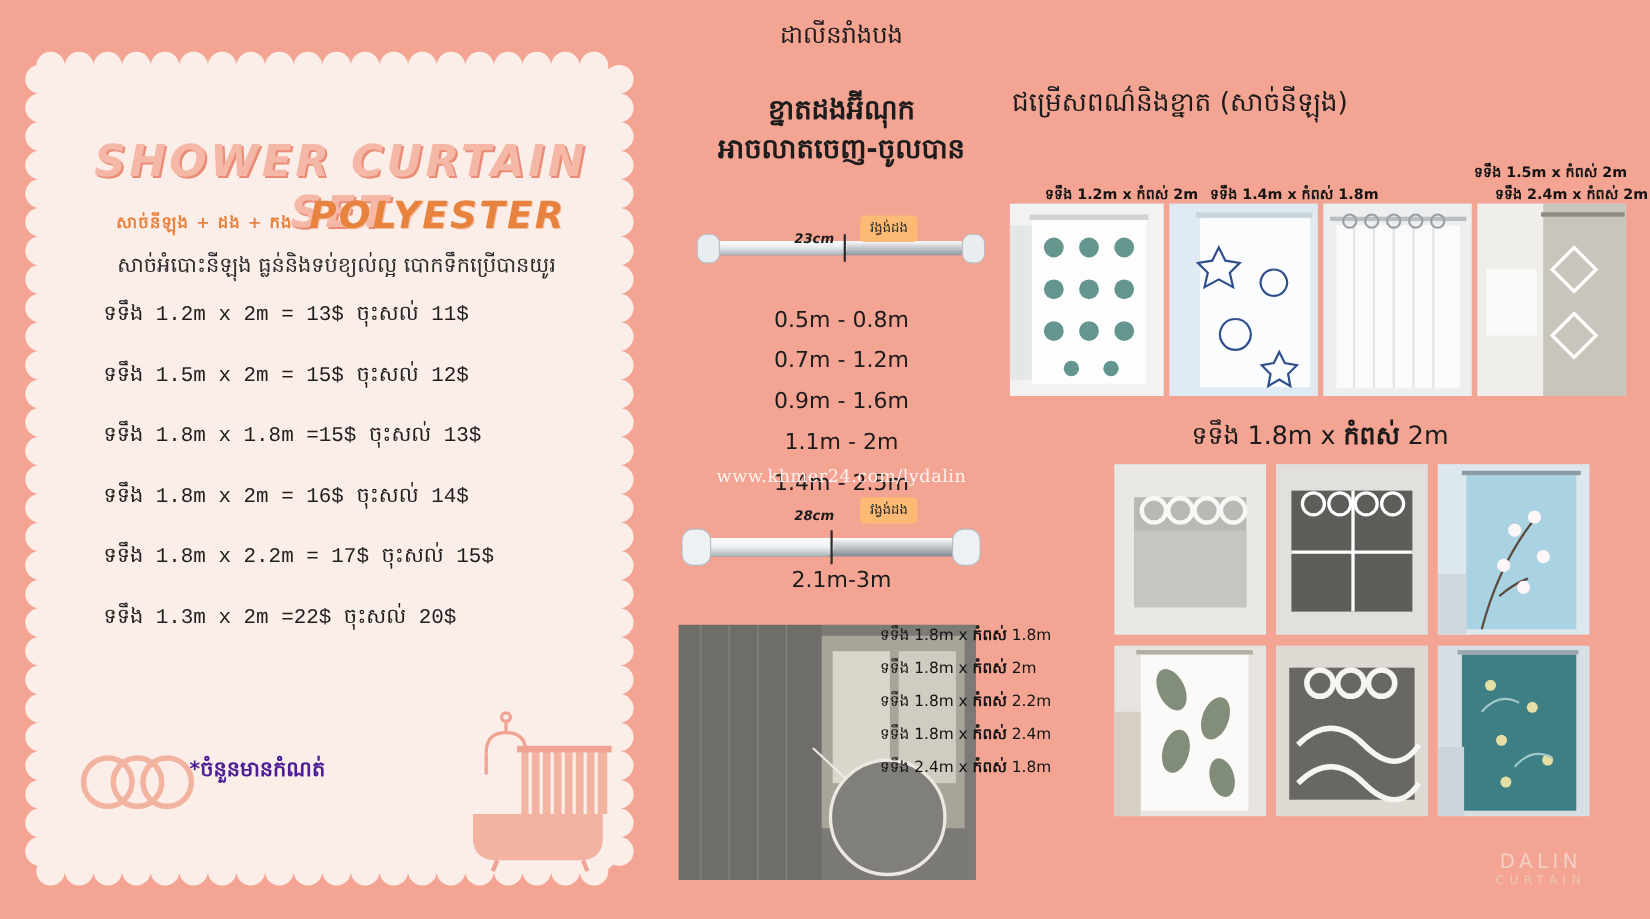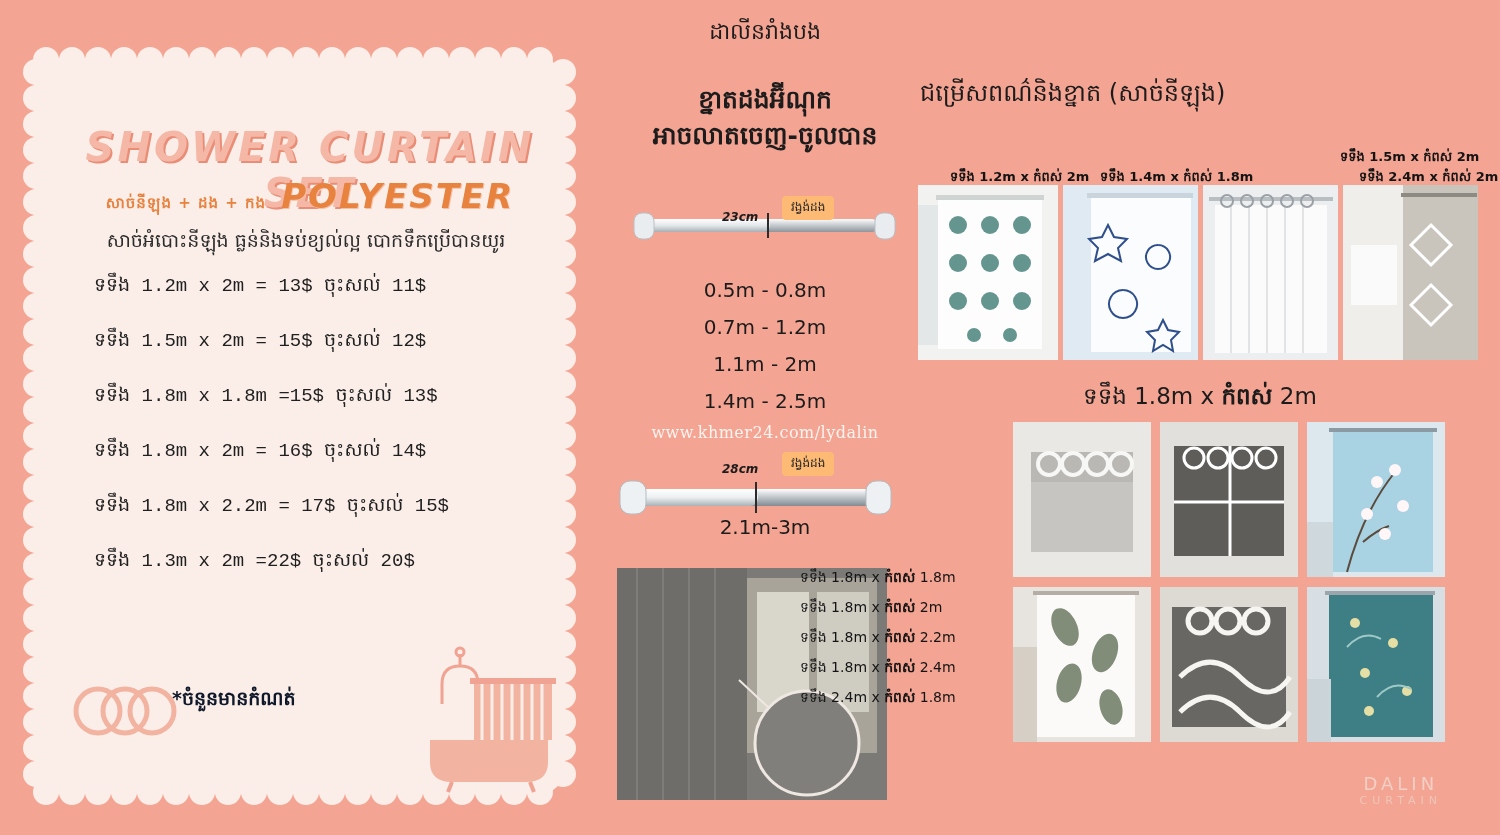--- a/index.html
+++ b/index.html
@@ -40,21 +40,21 @@
     font-size:19px;color:#2b2b2b;
   }
   .price-list{
     position:absolute;left:72px;top:226px;width:480px;font-family:Liberation Mono, monospace;
   }
   .price-list .row{
     font-size:19px;color:#1f1f1f;margin-bottom:27px;white-space:nowrap;
   }
   .note{
     position:absolute;left:150px;top:640px;
-    font-size:19px;color:#0f172a;font-weight:bold;
+    font-size:19px;color:#4c1d95;font-weight:bold;
   }
   .rings{position:absolute;left:48px;top:630px;}
 
   
   .tub{position:absolute;left:390px;top:598px;}
 
   
   .mid-title{
     position:absolute;left:600px;top:18px;width:330px;text-align:center;
     font-size:22px;color:#1c1c1c;
@@ -311,20 +311,21 @@
       <rect x="243" y="8" width="20" height="26" rx="8" fill="#e9edf0" stroke="#b9c0c5"></rect>
       <line x1="136" y1="8" x2="136" y2="33" stroke="#2b2b2b" stroke-width="2"></line>
     </svg>
   </div>
   <div class="meas" style="left:722px;top:210px;">23cm</div>
   <div class="rod-badge" style="left:782px;top:196px;">វង្វង់ដង</div>
 
   <div class="size-list-1">
     <div>0.5m - 0.8m</div>
     <div>0.7m - 1.2m</div>
+    <div>0.9m - 1.6m</div>
     <div>1.1m - 2m</div>
     <div>1.4m - 2.5m</div>
   </div>
 
   <div class="watermark">www.khmer24.com/lydalin</div>
 
   <div style="position:absolute;left:618px;top:473px;">
     <svg width="275" height="55" viewBox="0 0 275 55">
       <defs>
         <linearGradient id="g3" x1="0" y1="0" x2="0" y2="1">

